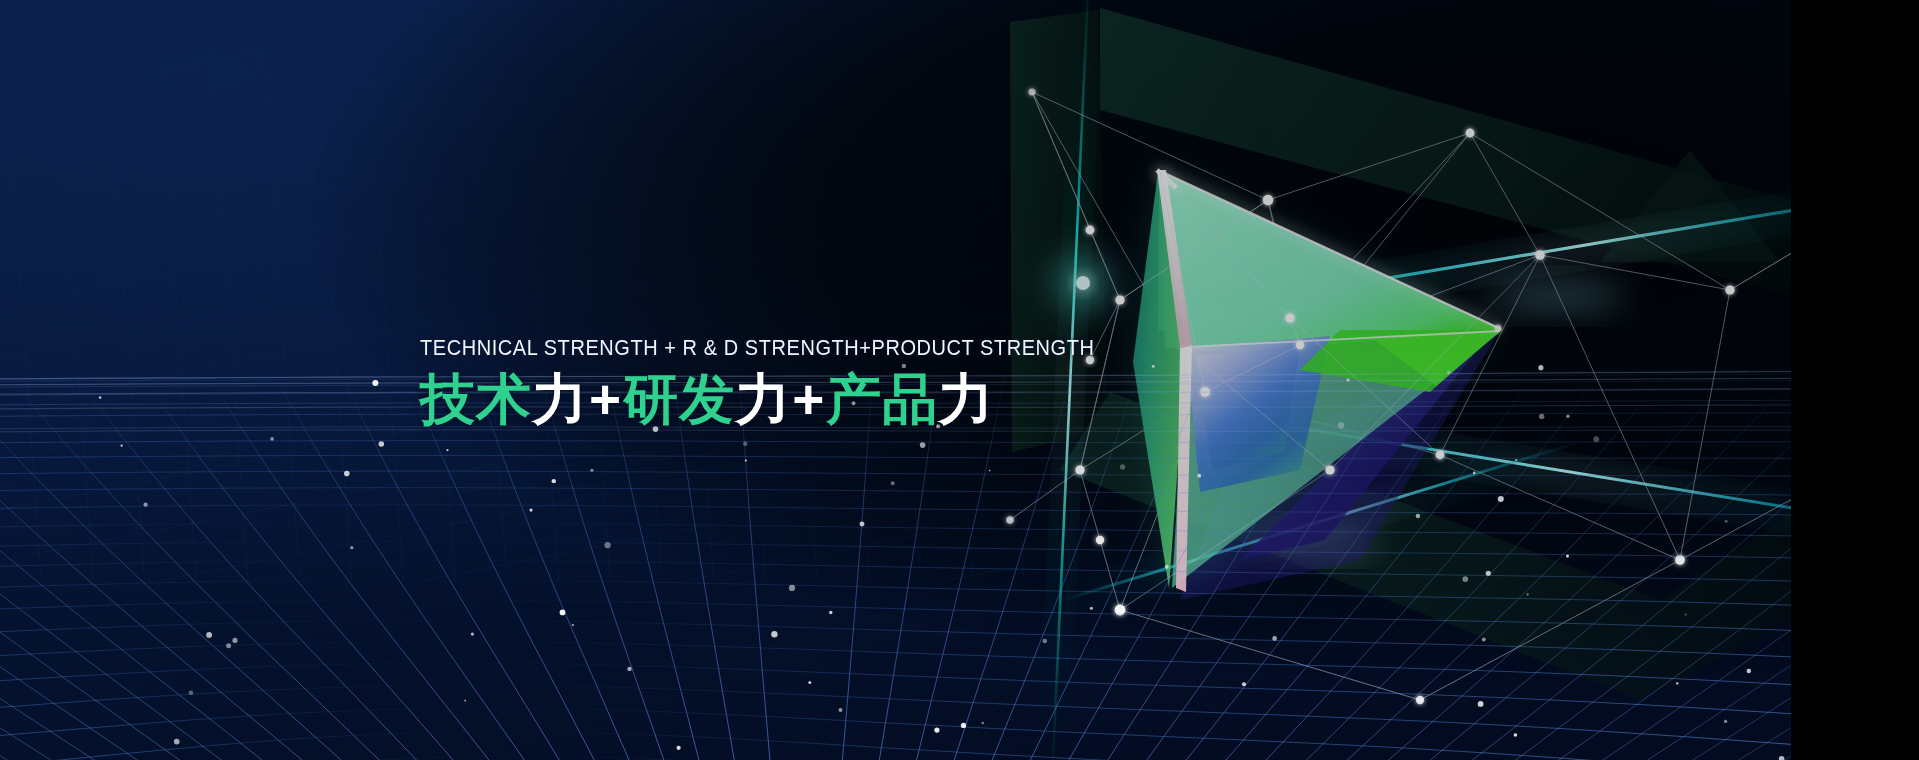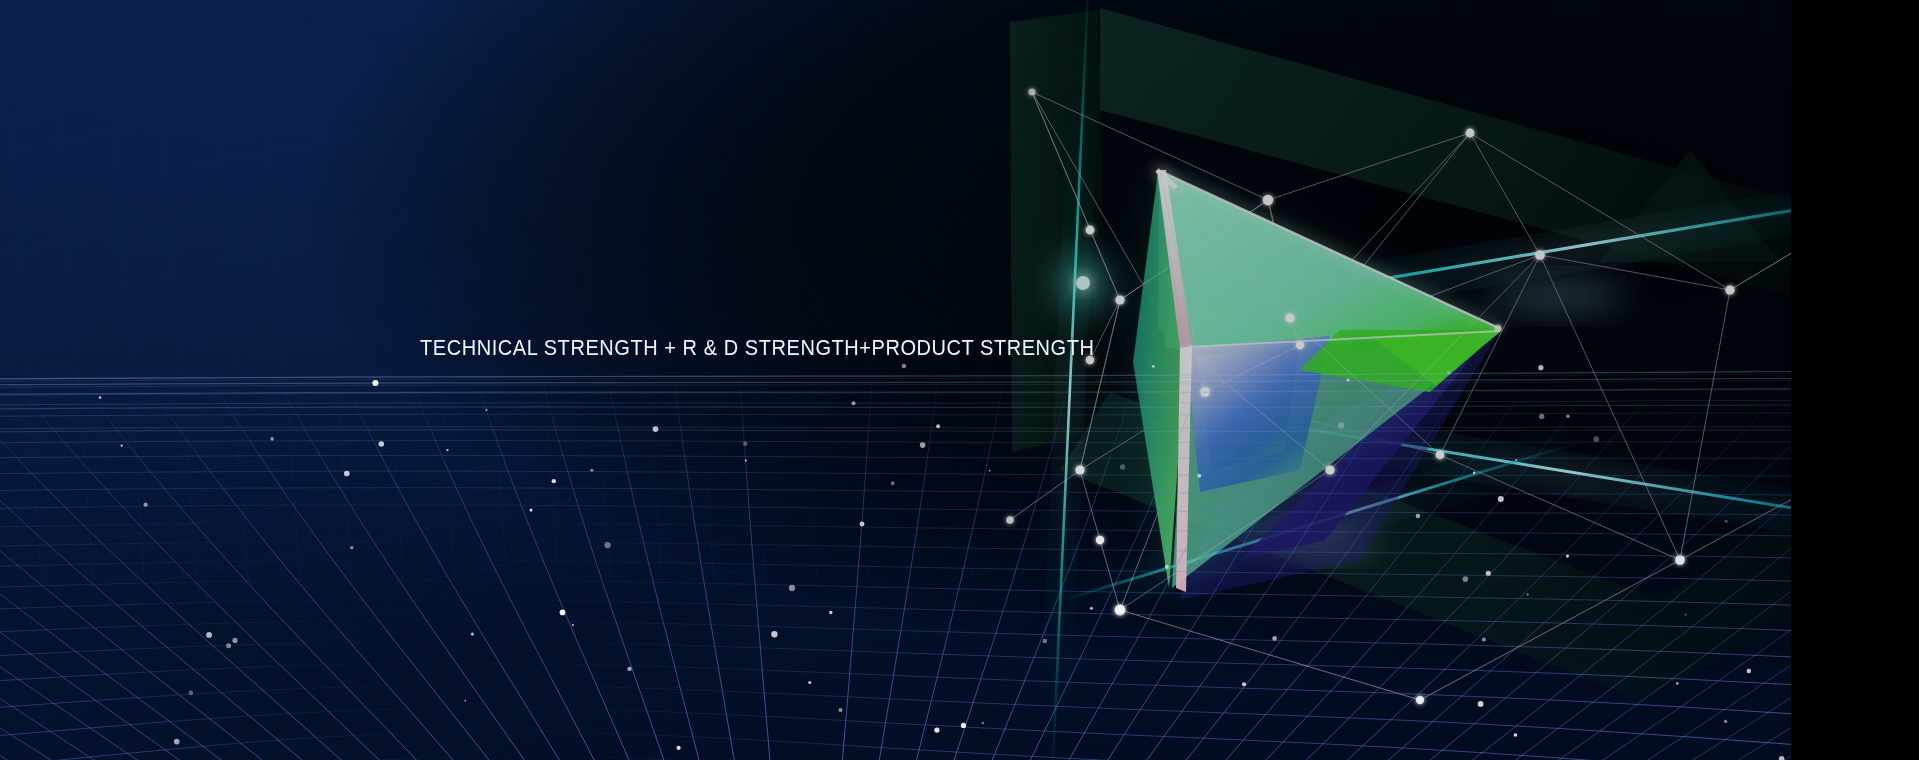--- a/index.html
+++ b/index.html
@@ -543,15 +543,18 @@
           <circle cx="1929.8" cy="513.7" r="2.95" opacity="0.41"></circle>
           <circle cx="-40.9" cy="718.0" r="0.98" opacity="0.87"></circle>
         </g>
 
       <rect width="1919" height="760" fill="url(#bgRightDark)" opacity="0.25"></rect>
     </g>
   </svg>
 
   <div id="text-block">
     <div id="eng-line">TECHNICAL STRENGTH + R &amp; D STRENGTH+PRODUCT STRENGTH</div>
+    <div id="cn-line">
+      <span class="cn-g">技术</span><span class="cn-w">力</span><span class="cn-p">+</span><span class="cn-g">研发</span><span class="cn-w">力</span><span class="cn-p">+</span><span class="cn-g">产品</span><span class="cn-w">力</span>
+    </div>
   </div>
 
 </div>
 
 </body></html>

